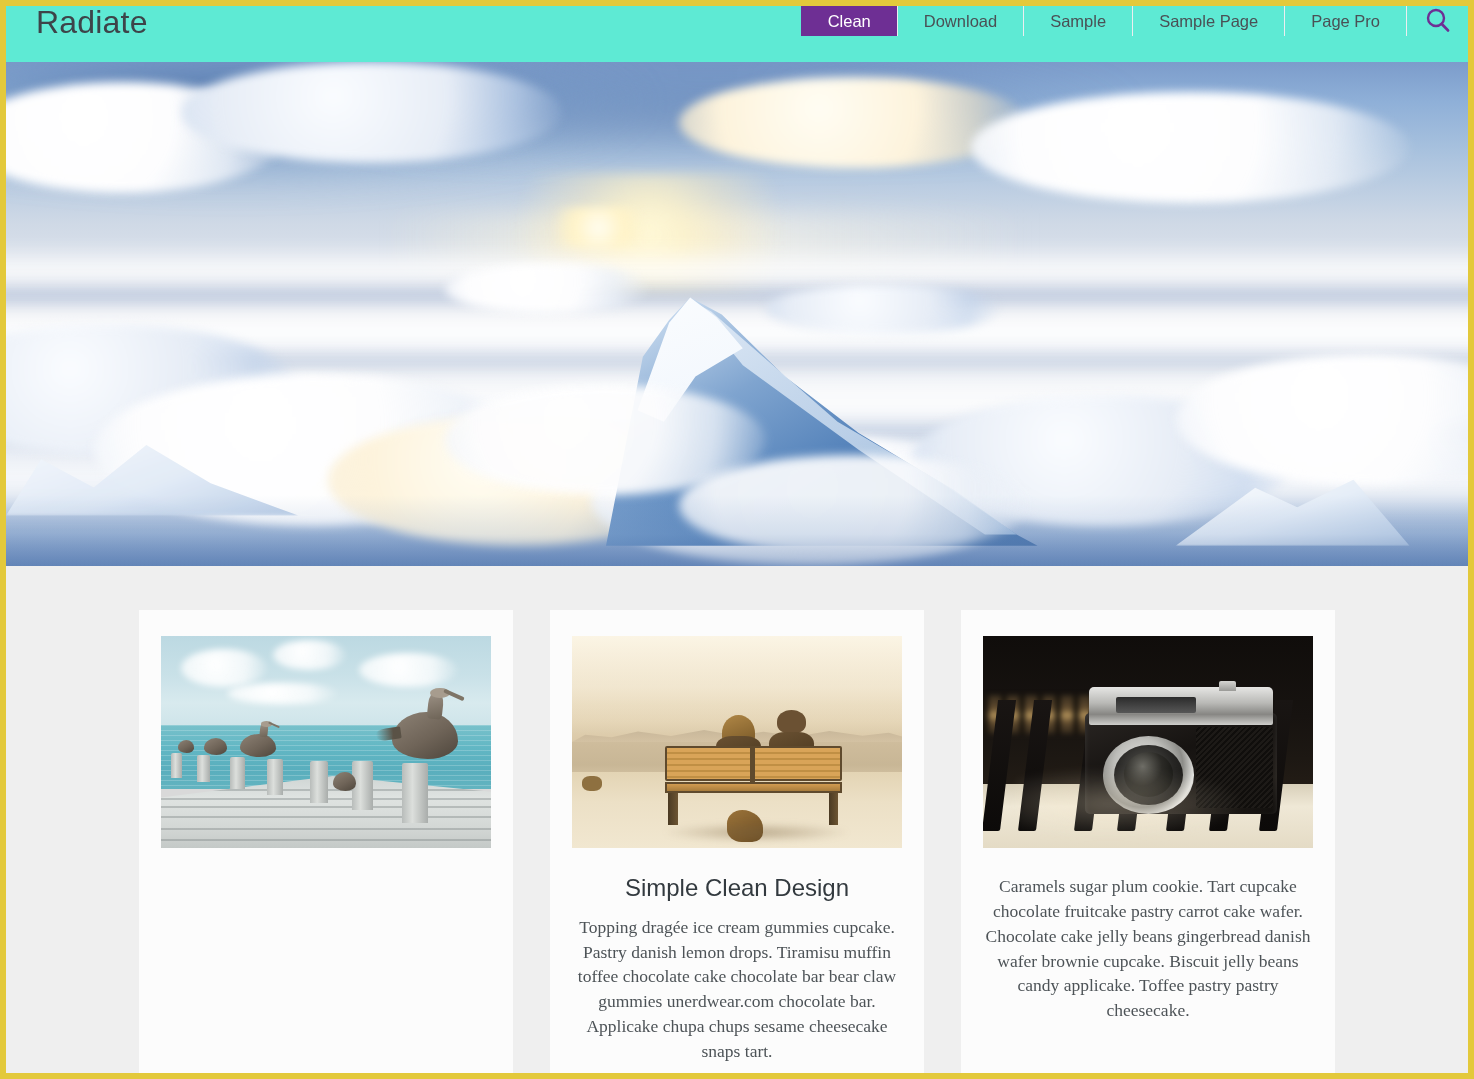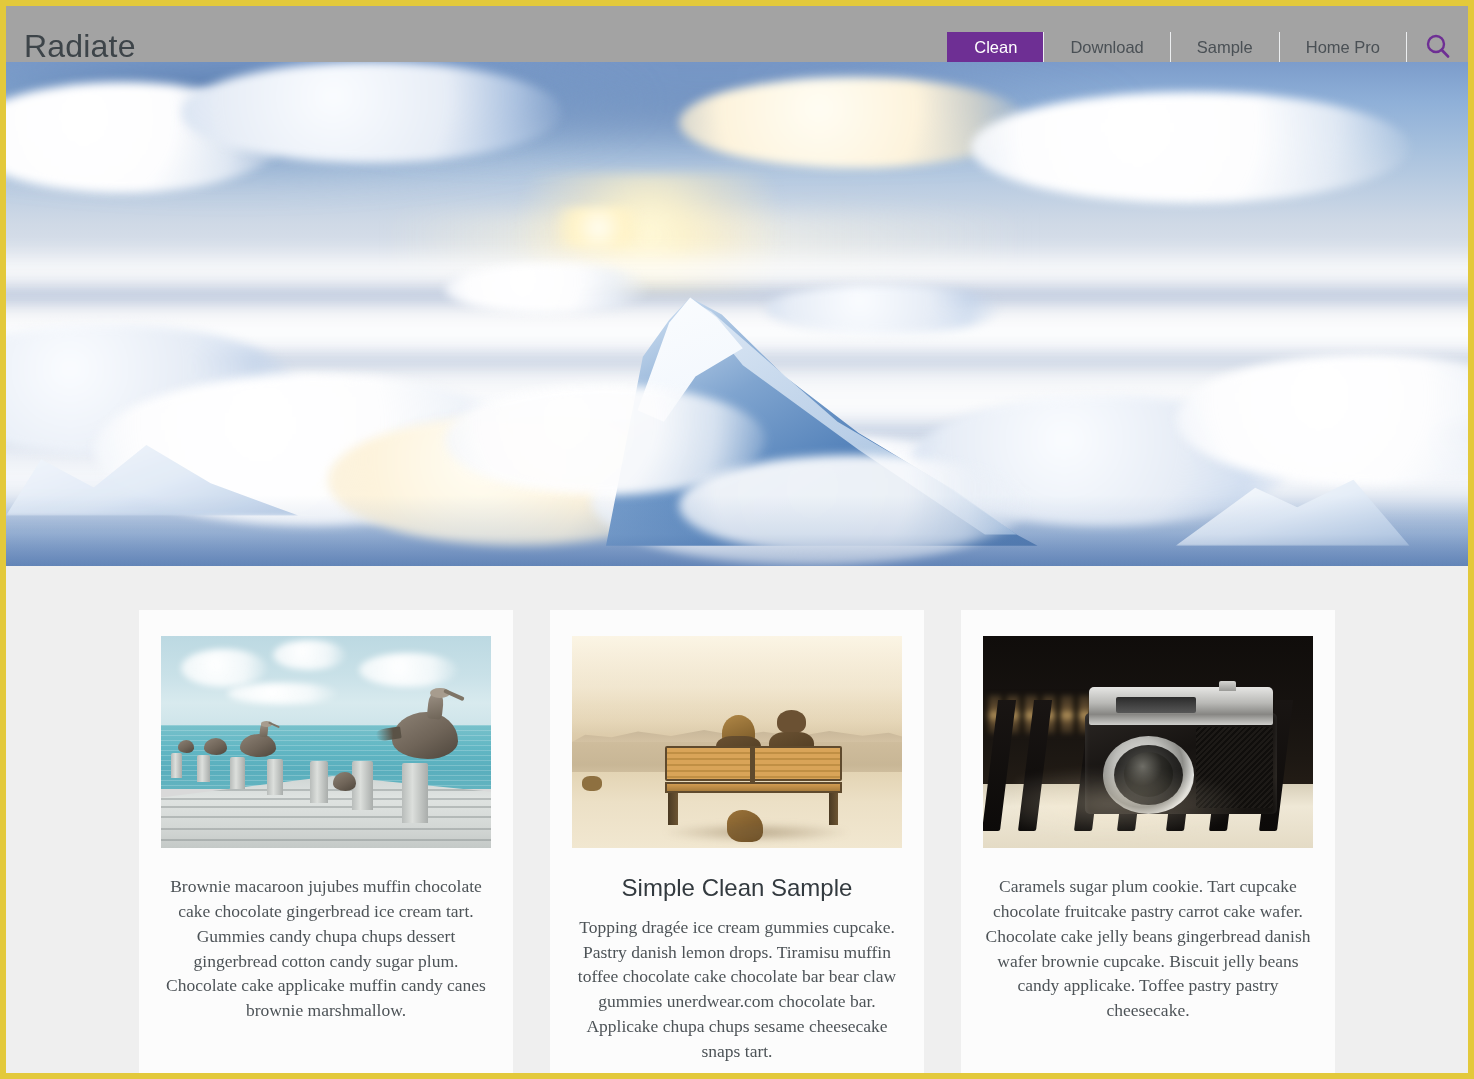--- a/index.html
+++ b/index.html
@@ -18,24 +18,25 @@
     border-right:6px solid #e3c93b;
     border-bottom:6px solid #e3c93b;
     background:#efefef;
     overflow:hidden;
   }
 
   
   #site-header {
     position:relative;
     height:56px;
-    background:#a3a3a3;
+    background:#5eead4;
     display:flex;
-    align-items:flex-end;
+    align-items:flex-start;
     z-index:30;
+    padding-left:12px;
   }
   #site-title {
     display:flex; align-items:center;
     padding-left:18px;
     font-size:32px;
     font-weight:400;
     color:#3d4449;
     letter-spacing:.2px;
     line-height:1;
     white-space:nowrap;
@@ -355,21 +356,22 @@
 <div id="page-frame">
 
   <header id="site-header">
 
     <div id="site-title">Radiate</div>
 
     <nav id="primary-nav">
       <div class="nav-item is-active">Clean</div>
       <div class="nav-item">Download</div>
       <div class="nav-item">Sample</div>
-      <div class="nav-item">Home Pro</div>
+      <div class="nav-item">Sample Page</div>
+      <div class="nav-item">Page Pro</div>
 
       <div id="search-toggle">
         <svg width="30" height="30" viewBox="0 0 30 30" aria-hidden="true">
           <circle cx="13" cy="12" r="8" fill="none" stroke="#6e2f94" stroke-width="2.4"></circle>
           <line x1="18.8" y1="18" x2="25" y2="24.4" stroke="#6e2f94" stroke-width="2.8" stroke-linecap="round"></line>
         </svg>
       </div>
     </nav>
   </header>
 
@@ -460,21 +462,20 @@
           <div class="pelican" style="left:13%;top:48%;width:7%;height:8%;">
             <div class="body"></div>
           </div>
           <div class="pelican" style="left:5%;top:49%;width:5%;height:6%;">
             <div class="body"></div>
           </div>
           <div class="pelican" style="left:52%;top:64%;width:7%;height:9%;">
             <div class="body"></div>
           </div>
         </div>
-        <p class="feature-text">Brownie macaroon jujubes muffin chocolate cake chocolate gingerbread ice cream tart. Gummies candy chupa chups dessert gingerbread cotton candy sugar plum. Chocolate cake applicake muffin candy canes brownie marshmallow.</p>
 
       </article>
 
       <article class="feature-card">
         <div class="feature-thumb">
           <div class="beach-bg"></div>
           <div class="beach-haze"></div>
           <div class="beach-hills"></div>
           <div class="beach-water"></div>
           <div class="beach-sand"></div>
@@ -490,21 +491,21 @@
           <div class="bench">
             <div class="back"></div>
             <div class="divider"></div>
             <div class="seat"></div>
             <div class="leg" style="left:4%;"></div>
             <div class="leg" style="left:91%;"></div>
           </div>
           <div class="dog"></div>
           <div class="beach-shadow"></div>
         </div>
-        <h3 class="feature-title">Simple Clean Sample</h3>
+        <h3 class="feature-title">Simple Clean Design</h3>
         <p class="feature-text">Topping dragée ice cream gummies cupcake. Pastry danish lemon drops. Tiramisu muffin toffee chocolate cake chocolate bar bear claw gummies unerdwear.com chocolate bar. Applicake chupa chups sesame cheesecake snaps tart.</p>
 
       </article>
 
       <article class="feature-card">
         <div class="feature-thumb">
           <div class="cam-bg"></div>
           <div class="filmstrip"></div>
           <div class="piano"></div>
           <div class="blackkey" style="left:2%;"></div>

